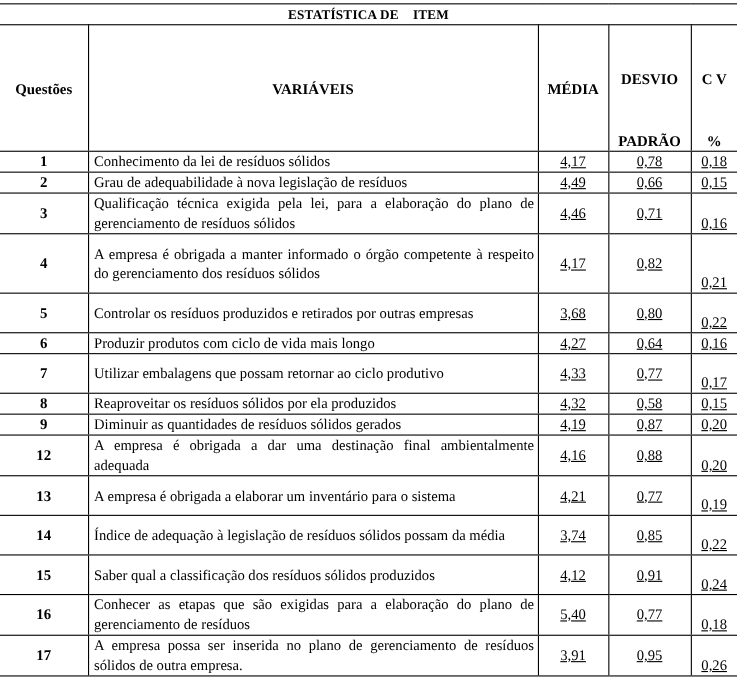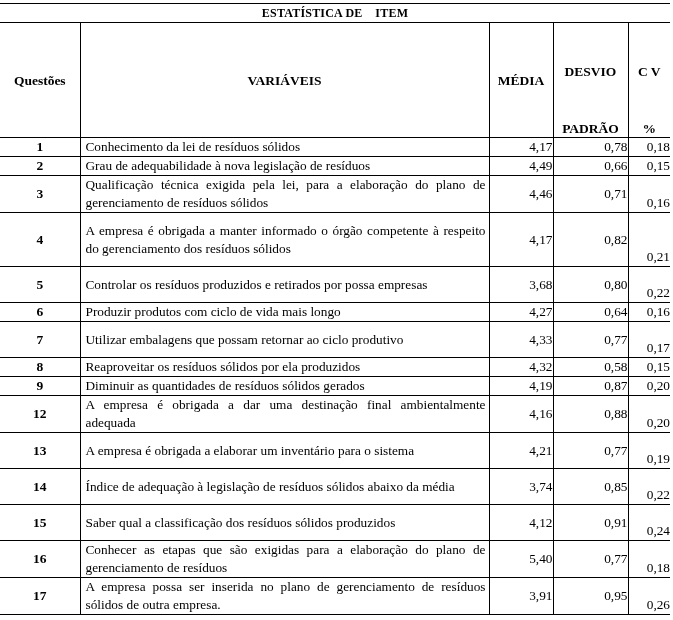--- a/index.html
+++ b/index.html
@@ -15,21 +15,21 @@
                    border-bottom: 1.5px solid #000; line-height: 17px; }
     .col-q { width: 80px; }
     .col-v { width: 409px; }
     .col-m { width: 64px; }
     .col-d { width: 75px; }
     .col-c { width: 42px; }
     .bl { border-left: 1.5px solid #000; }
     tr.data td { border-bottom: 1.5px solid #000; }
     td.q { text-align: center; font-weight: bold; font-size: 13.5px; }
     td.v { text-align: justify; padding-left: 5px !important; padding-right: 3px !important; }
-    td.num { text-align: right; }
+    td.num { text-align: center; text-decoration: underline; }
     td.num.m, td.num.d { vertical-align: middle; }
     td.c-bottom { vertical-align: bottom !important; }
     td.d-bottom { vertical-align: bottom !important; }
     .cell-inner { display: block; margin-top: 40px; }
   </style>
 </head>
 <body>
 
 <table class="stat">
   <colgroup>
@@ -81,21 +81,21 @@
       </tr>
       <tr class="data" style="height: 54px;">
         <td class="q">4</td>
         <td class="v bl">A empresa é obrigada a manter informado o órgão competente à respeito do gerenciamento dos resíduos sólidos</td>
         <td class="num m bl">4,17</td>
         <td class="num d bl">0,82</td>
         <td class="num bl c-bottom">0,21</td>
       </tr>
       <tr class="data" style="height: 36px;">
         <td class="q">5</td>
-        <td class="v bl">Controlar os resíduos produzidos e retirados por possa empresas</td>
+        <td class="v bl">Controlar os resíduos produzidos e retirados por outras empresas</td>
         <td class="num m bl">3,68</td>
         <td class="num d bl">0,80</td>
         <td class="num bl c-bottom">0,22</td>
       </tr>
       <tr class="data" style="height: 18px;">
         <td class="q">6</td>
         <td class="v bl">Produzir produtos com ciclo de vida mais longo</td>
         <td class="num m bl">4,27</td>
         <td class="num d bl">0,64</td>
         <td class="num bl">0,16</td>
@@ -130,21 +130,21 @@
       </tr>
       <tr class="data" style="height: 36px;">
         <td class="q">13</td>
         <td class="v bl">A empresa é obrigada a elaborar um inventário para o sistema</td>
         <td class="num m bl">4,21</td>
         <td class="num d bl">0,77</td>
         <td class="num bl c-bottom">0,19</td>
       </tr>
       <tr class="data" style="height: 36px; padding-left: 29px;">
         <td class="q">14</td>
-        <td class="v bl">Índice de adequação à legislação de resíduos sólidos abaixo da média</td>
+        <td class="v bl">Índice de adequação à legislação de resíduos sólidos possam da média</td>
         <td class="num m bl">3,74</td>
         <td class="num d bl">0,85</td>
         <td class="num bl c-bottom">0,22</td>
       </tr>
       <tr class="data" style="height: 36px; margin-top: 29px;">
         <td class="q">15</td>
         <td class="v bl">Saber qual a classificação dos resíduos sólidos produzidos</td>
         <td class="num m bl">4,12</td>
         <td class="num d bl">0,91</td>
         <td class="num bl c-bottom">0,24</td>

